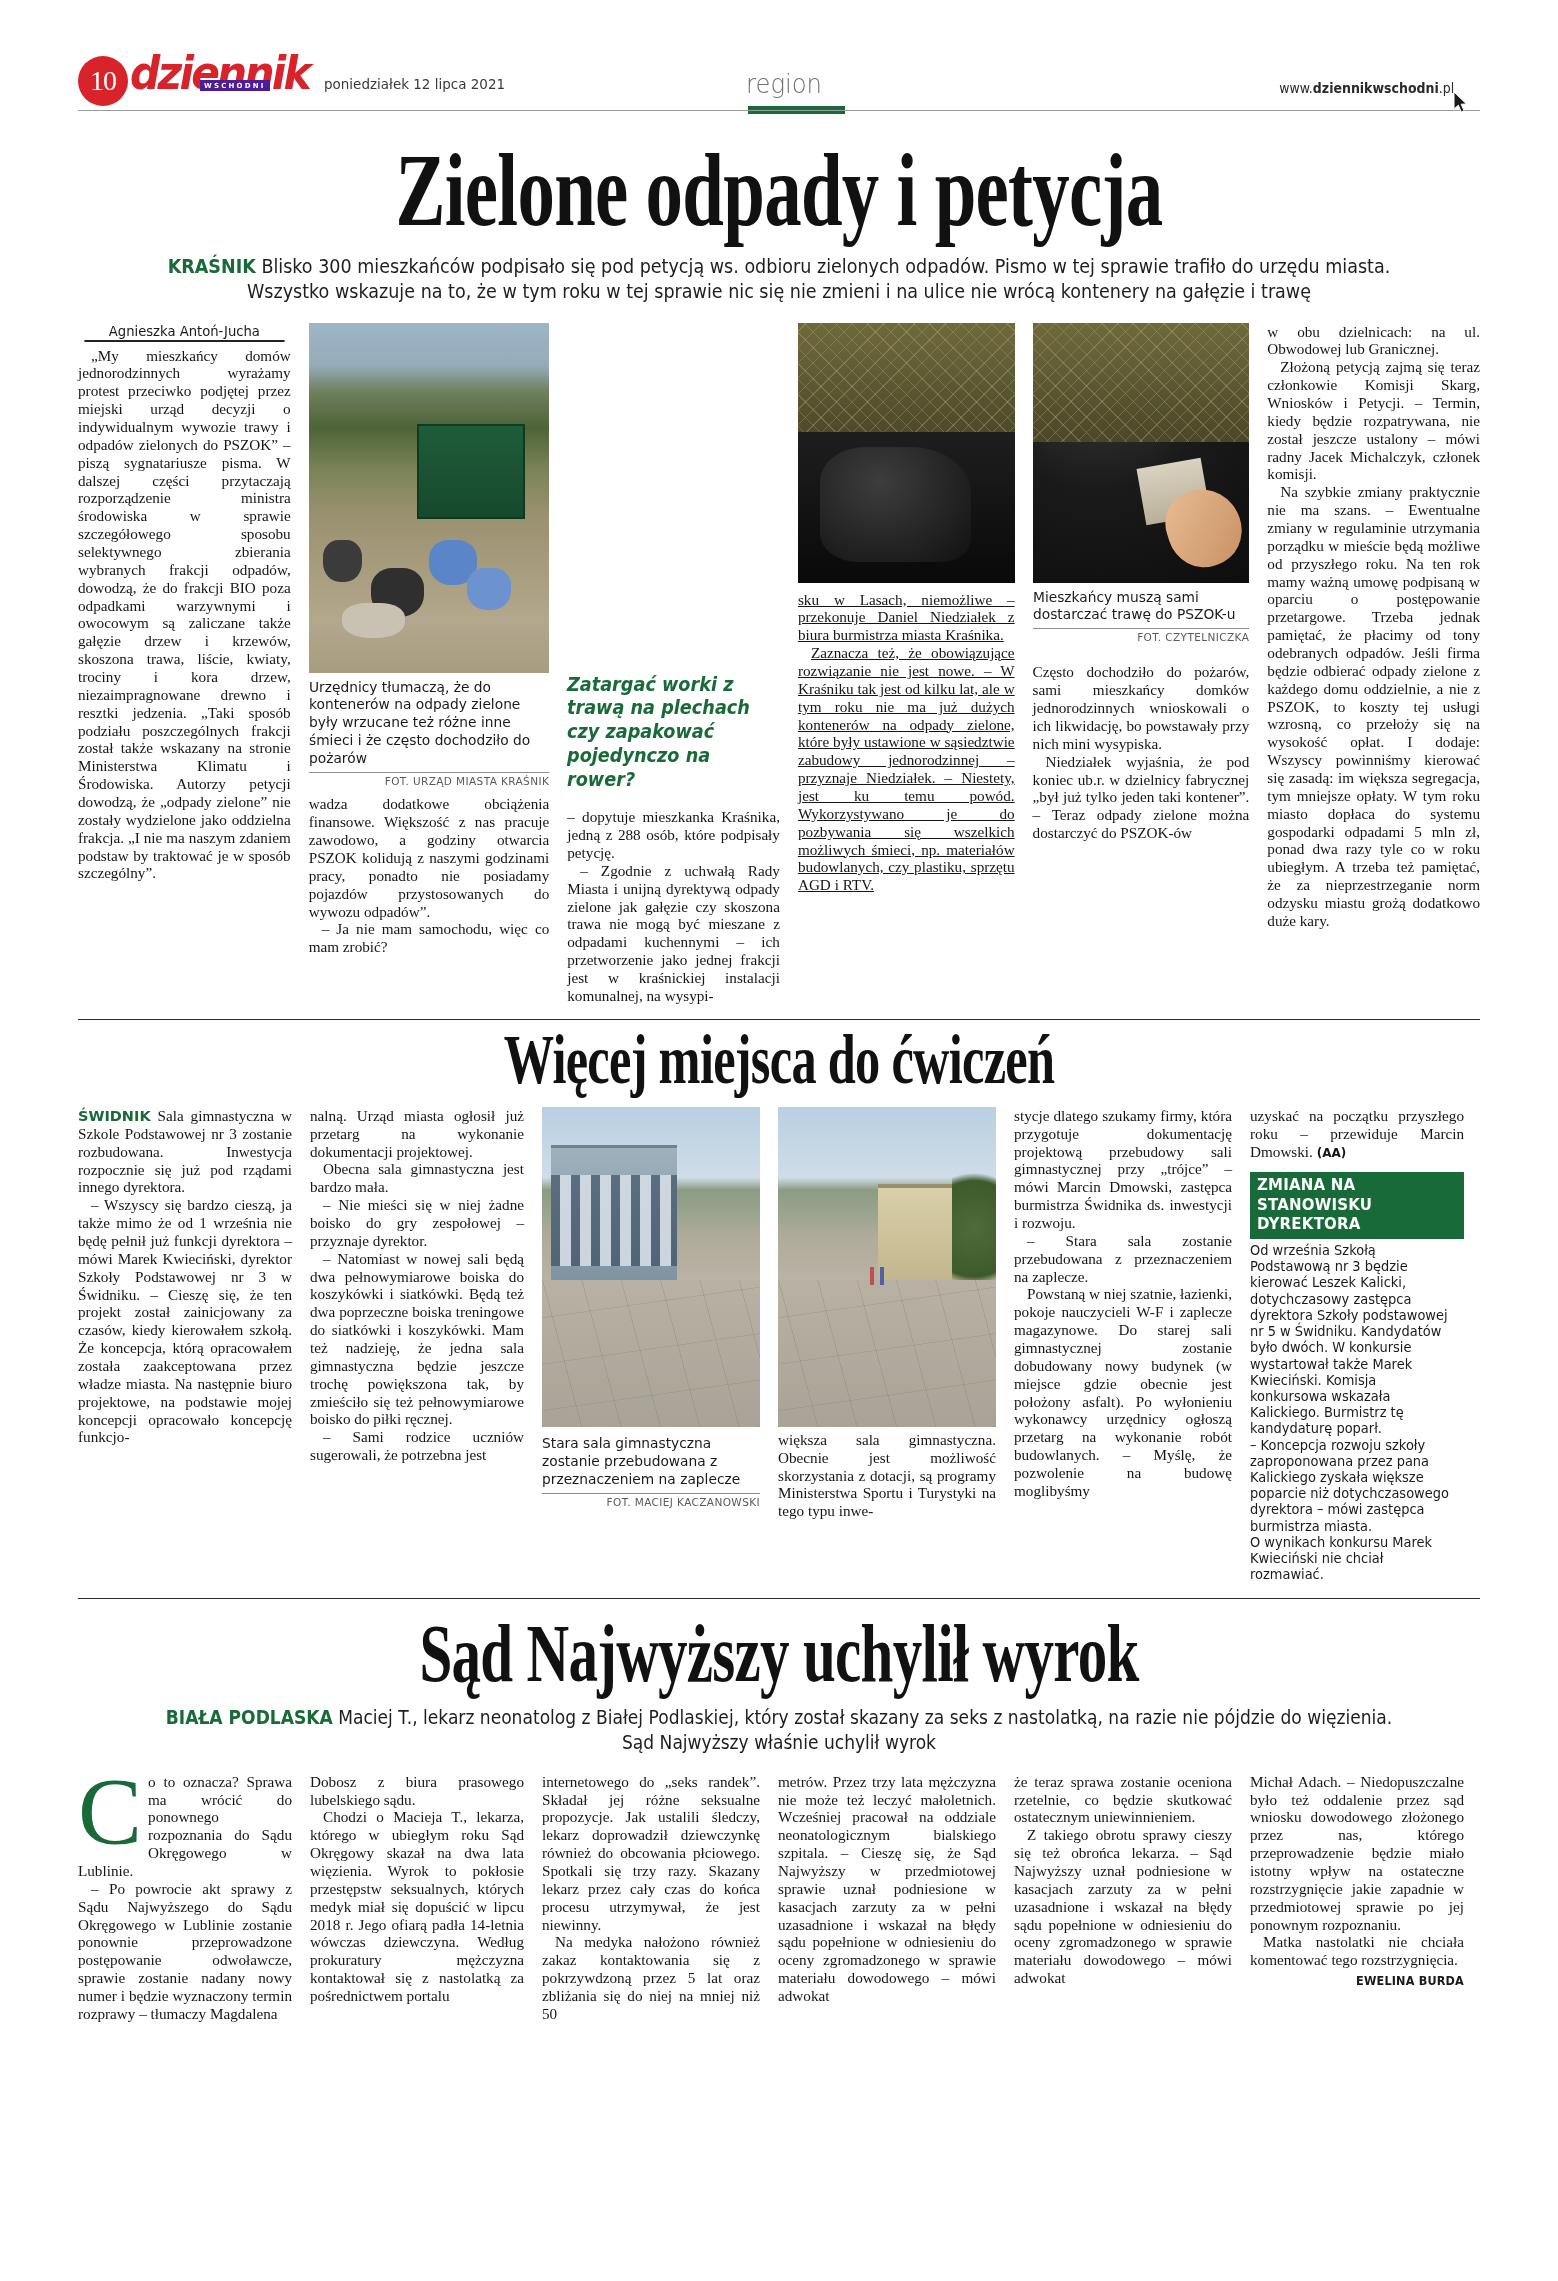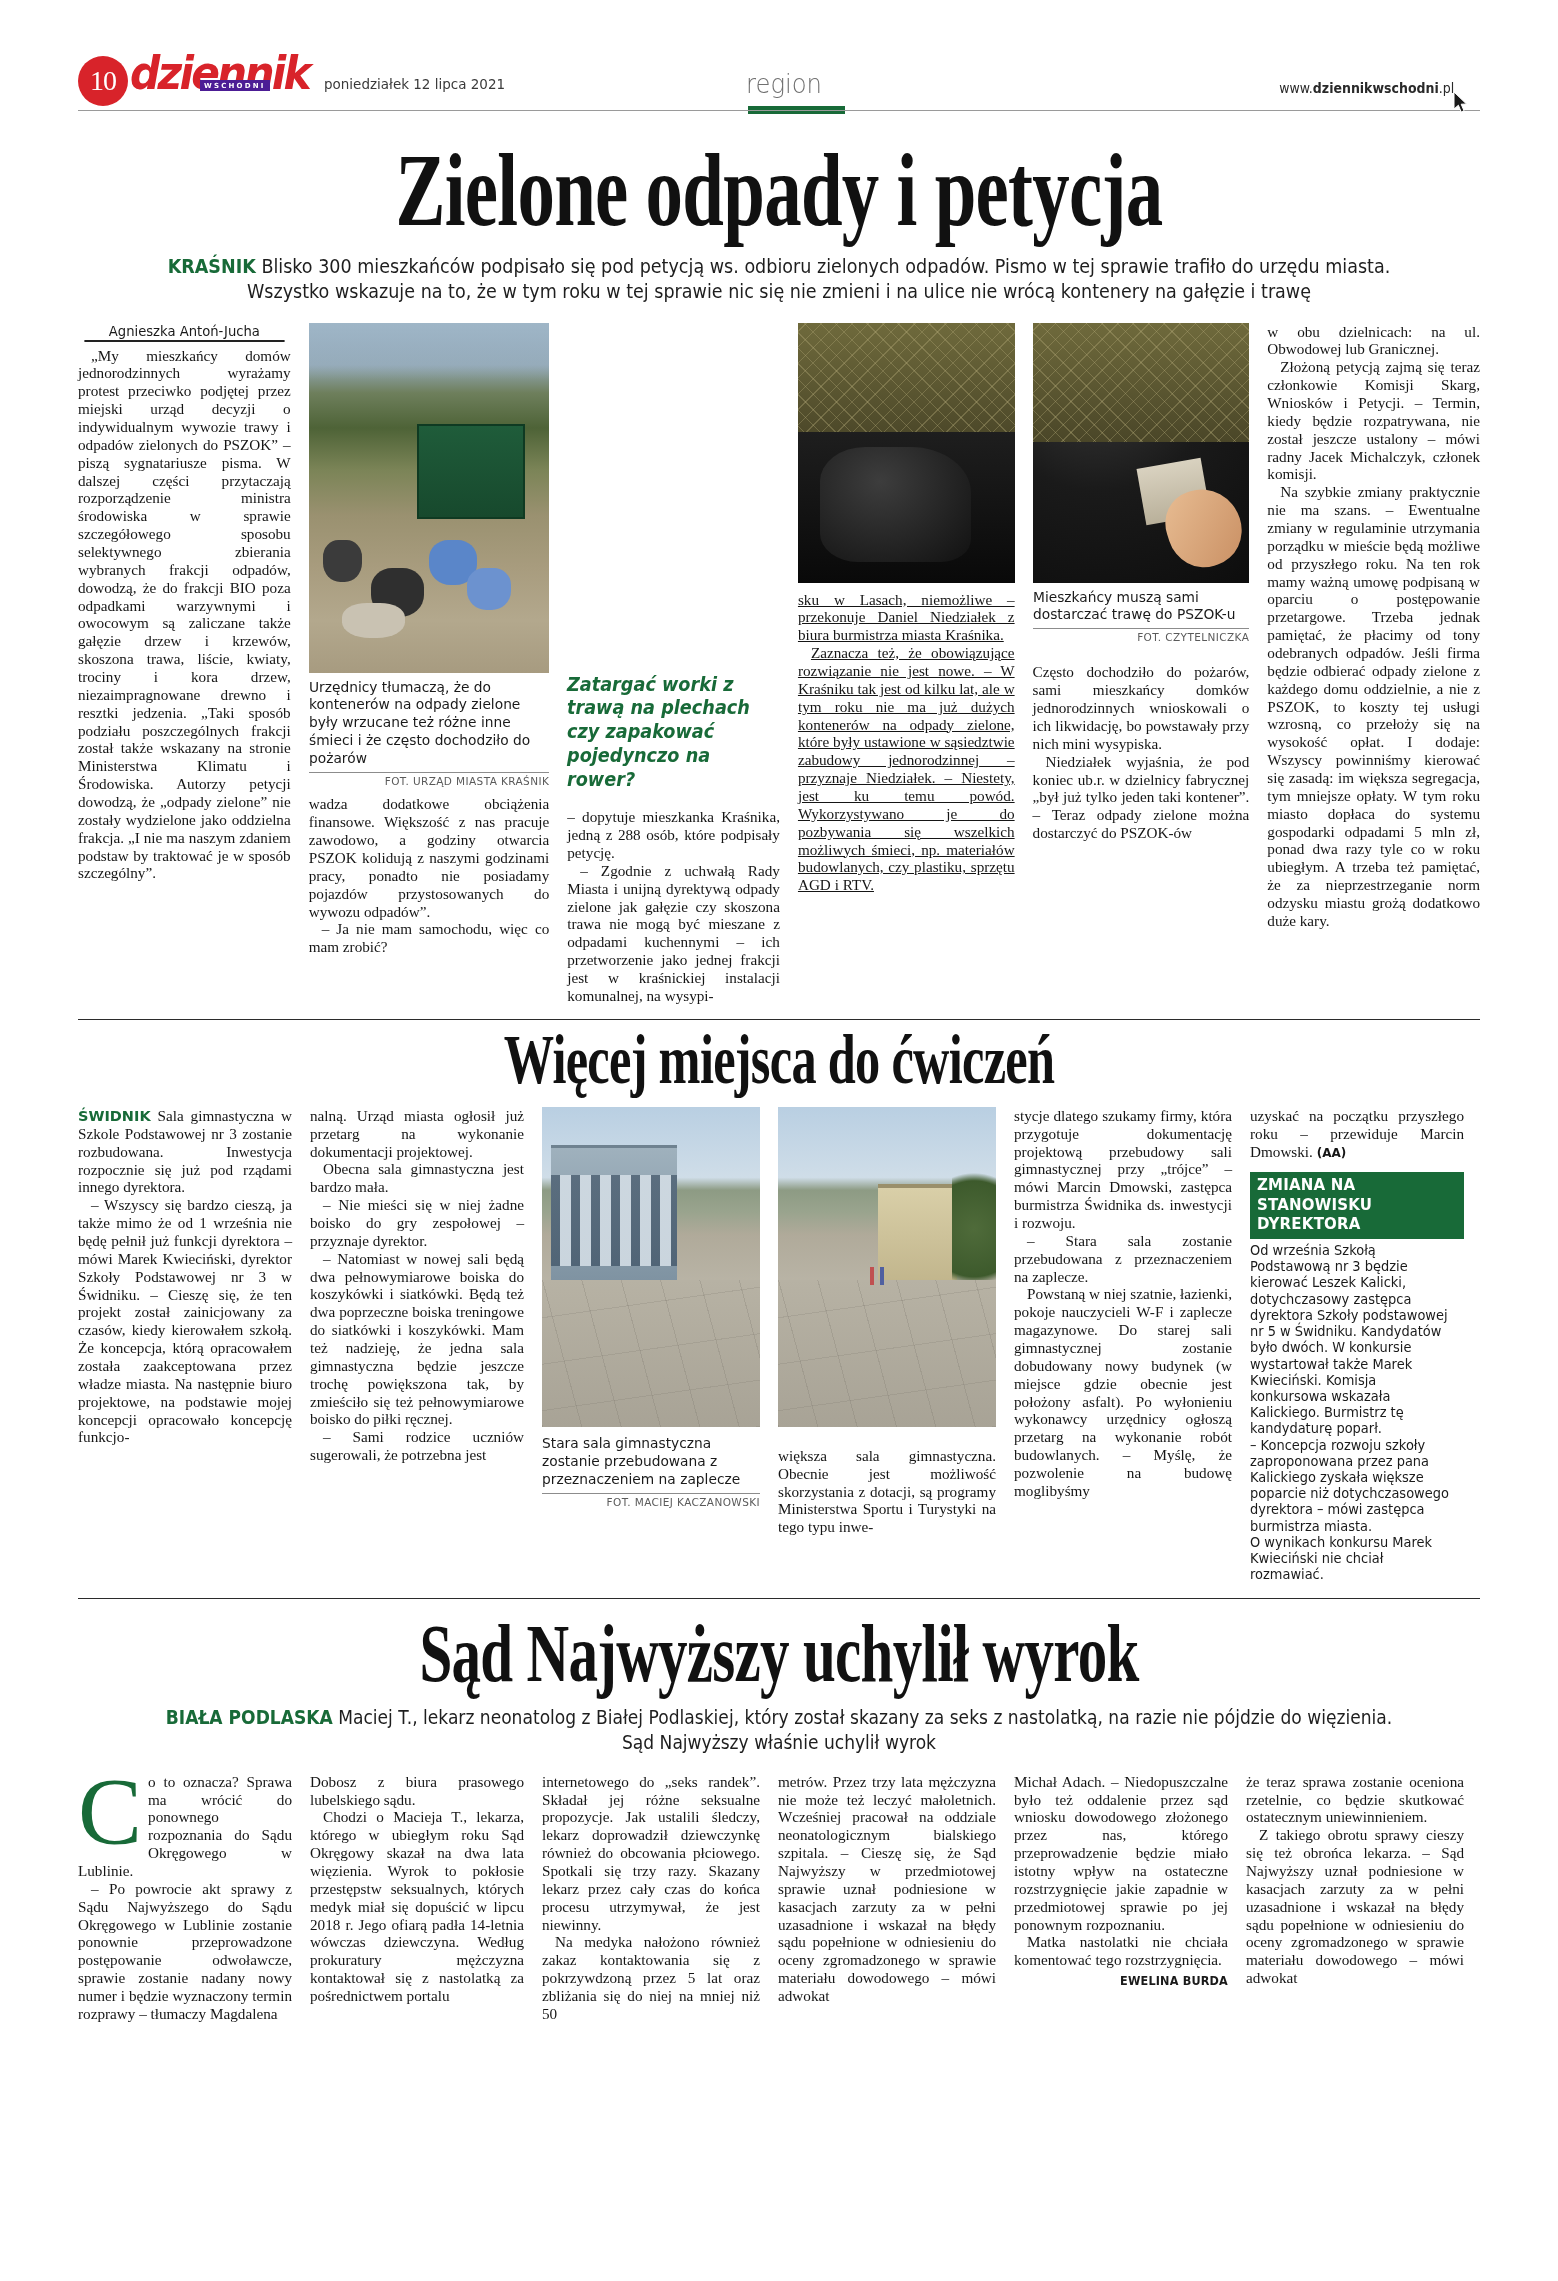--- a/index.html
+++ b/index.html
@@ -381,21 +381,21 @@
 
       <div class="col" style="width:218px;">
         <div class="photo ph3" style="height:320px; position:relative;">
           <div class="bldg2"></div>
           <div class="trees"></div>
           <div class="ground"></div>
           <div class="crack"></div>
           <div style="position:absolute;left:42%;top:50%;width:4px;height:18px;background:#c05050;"></div>
           <div style="position:absolute;left:47%;top:50%;width:4px;height:18px;background:#5060a0;"></div>
         </div>
-        <div class="c-body" style="margin-top:20px;">
+        <div class="c-body" style="margin-top:4px;">
           <p class="noind">większa sala gimnastyczna. Obecnie jest możliwość skorzystania z dotacji, są programy Ministerstwa Sportu i Turystyki na tego typu inwe-</p>
         </div>
       </div>
 
       <div class="col" style="width:218px;">
         <div class="c-body">
           <p class="noind">stycje dlatego szukamy firmy, która przygotuje dokumentację projektową przebudowy sali gimnastycznej przy „trójce” – mówi Marcin Dmowski, zastępca burmistrza Świdnika ds. inwestycji i rozwoju.</p>
           <p>– Stara sala zostanie przebudowana z przeznaczeniem na zaplecze.</p>
           <p>Powstaną w niej szatnie, łazienki, pokoje nauczycieli W-F i zaplecze magazynowe. Do starej sali gimnastycznej zostanie dobudowany nowy budynek (w miejsce gdzie obecnie jest położony asfalt). Po wyłonieniu wykonawcy urzędnicy ogłoszą przetarg na wykonanie robót budowlanych. – Myślę, że pozwolenie na budowę moglibyśmy</p>
         </div>
@@ -450,31 +450,31 @@
           <p>Na medyka nałożono również zakaz kontaktowania się z pokrzywdzoną przez 5 lat oraz zbliżania się do niej na mniej niż 50</p>
         </div>
       </div>
 
       <div class="col" style="width:218px;">
         <div class="c-body">
           <p class="noind">metrów. Przez trzy lata mężczyzna nie może też leczyć małoletnich. Wcześniej pracował na oddziale neonatologicznym bialskiego szpitala. – Cieszę się, że Sąd Najwyższy w przedmiotowej sprawie uznał podniesione w kasacjach zarzuty za w pełni uzasadnione i wskazał na błędy sądu popełnione w odniesieniu do oceny zgromadzonego w sprawie materiału dowodowego – mówi adwokat</p>
         </div>
       </div>
 
+      <div class="col" style="width:218px;">
+        <div class="c-body">
+          <p class="noind">że teraz sprawa zostanie oceniona rzetelnie, co będzie skutkować ostatecznym uniewinnieniem.</p>
+          <p>Z takiego obrotu sprawy cieszy się też obrońca lekarza. – Sąd Najwyższy uznał podniesione w kasacjach zarzuty za w pełni uzasadnione i wskazał na błędy sądu popełnione w odniesieniu do oceny zgromadzonego w sprawie materiału dowodowego – mówi adwokat</p>
+        </div>
+      </div>
+
       <div class="col" style="width:214px;">
         <div class="c-body">
           <p class="noind">Michał Adach. – Niedopuszczalne było też oddalenie przez sąd wniosku dowodowego złożonego przez nas, którego przeprowadzenie będzie miało istotny wpływ na ostateczne rozstrzygnięcie jakie zapadnie w przedmiotowej sprawie po jej ponownym rozpoznaniu.</p>
           <p>Matka nastolatki nie chciała komentować tego rozstrzygnięcia.</p>
         </div>
         <div class="endsig">EWELINA BURDA</div>
       </div>
 
-      <div class="col" style="width:218px;">
-        <div class="c-body">
-          <p class="noind">że teraz sprawa zostanie oceniona rzetelnie, co będzie skutkować ostatecznym uniewinnieniem.</p>
-          <p>Z takiego obrotu sprawy cieszy się też obrońca lekarza. – Sąd Najwyższy uznał podniesione w kasacjach zarzuty za w pełni uzasadnione i wskazał na błędy sądu popełnione w odniesieniu do oceny zgromadzonego w sprawie materiału dowodowego – mówi adwokat</p>
-        </div>
-      </div>
-
     </div>
   </div>
 
 </div>
 
 </body></html>

